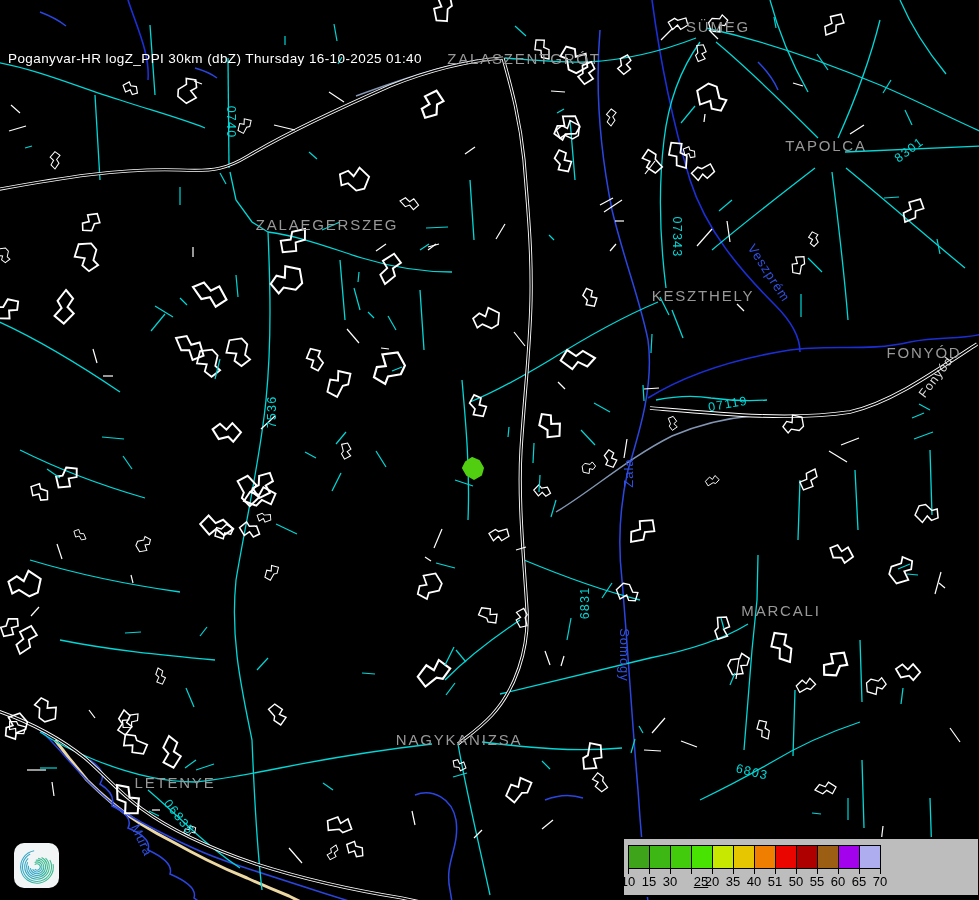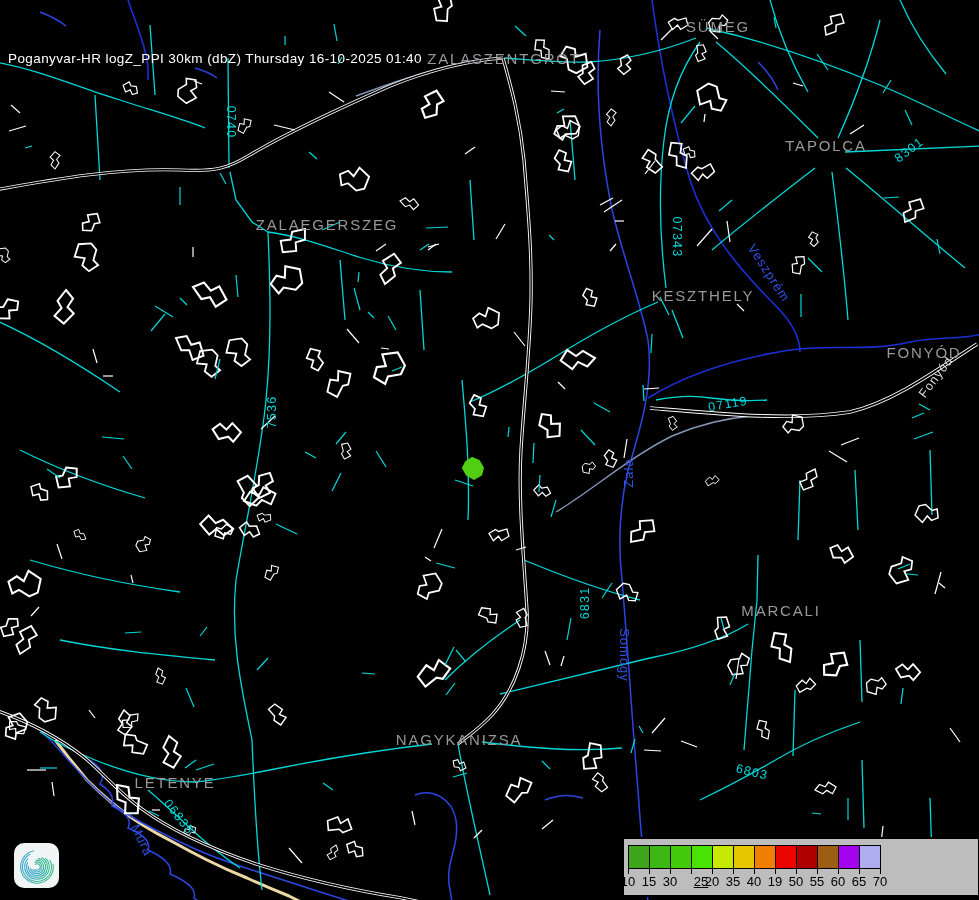--- a/index.html
+++ b/index.html
@@ -365,21 +365,21 @@
         <line x1="473" y1="486" x2="455" y2="480" stroke="#00D8D8" stroke-width="1.2"></line>
         <line x1="933" y1="432" x2="914" y2="439" stroke="#00D8D8" stroke-width="1.2"></line>
         <line x1="305" y1="452" x2="316" y2="458" stroke="#00D8D8" stroke-width="1.2"></line>
         <line x1="602" y1="598" x2="612" y2="583" stroke="#00D8D8" stroke-width="1.2"></line>
       </g>
 
     <polygon points="466,462 472,458 479,461 483,468 481,475 474,479 467,475 463,468" fill="#52CE10" stroke="#52CE10" stroke-width="2" stroke-linejoin="round"></polygon>
   </svg>
 
   <div id="labels">
-      <div class="map-label city" style="left: 504px; top: 58px; transform: translate(-50%, -50%) rotate(0deg); text-align: right;">ZALASZENTGRÓT</div>
+      <div class="map-label city" style="left: 524px; top: 58px; transform: translate(-50%, -50%) rotate(0deg); text-align: right;">ZALASZENTGRÓT</div>
       <div class="map-label city" style="left: 718px; top: 26px; transform: translate(-50%, -50%) rotate(0deg);">SÜMEG</div>
       <div class="map-label city" style="left: 826px; top: 145px; transform: translate(-50%, -50%) rotate(0deg);">TAPOLCA</div>
       <div class="map-label city" style="left: 327px; top: 224px; transform: translate(-50%, -50%) rotate(0deg);">ZALAEGERSZEG</div>
       <div class="map-label city" style="left: 703px; top: 295px; transform: translate(-50%, -50%) rotate(0deg);">KESZTHELY</div>
       <div class="map-label city" style="left: 924px; top: 352px; transform: translate(-50%, -50%) rotate(0deg);">FONYÓD</div>
       <div class="map-label city" style="left: 781px; top: 610px; transform: translate(-50%, -50%) rotate(0deg);">MARCALI</div>
       <div class="map-label city" style="left: 459px; top: 739px; transform: translate(-50%, -50%) rotate(0deg);">NAGYKANIZSA</div>
       <div class="map-label city" style="left: 175px; top: 782px; transform: translate(-50%, -50%) rotate(0deg);">LETENYE</div>
       <div class="map-label road" style="left: 231px; top: 122px; transform: translate(-50%, -50%) rotate(90deg);">0740</div>
       <div class="map-label road" style="left: 272px; top: 412px; transform: translate(-50%, -50%) rotate(-90deg);">7536</div>
@@ -420,21 +420,21 @@
         <div class="tl" style="left: 46px;">30</div>
         <div class="tick" style="left: 67px;"></div>
         <div class="tl" style="left: 77px; text-decoration: underline;">25</div>
         <div class="tick" style="left: 88px;"></div>
         <div class="tl" style="left: 88px;">20</div>
         <div class="tick" style="left: 109px;"></div>
         <div class="tl" style="left: 109px;">35</div>
         <div class="tick" style="left: 130px;"></div>
         <div class="tl" style="left: 130px;">40</div>
         <div class="tick" style="left: 151px;"></div>
-        <div class="tl" style="left: 151px;">19</div>
+        <div class="tl" style="left: 151px;">51</div>
         <div class="tick" style="left: 172px;"></div>
         <div class="tl" style="left: 172px;">50</div>
         <div class="tick" style="left: 193px;"></div>
         <div class="tl" style="left: 193px;">55</div>
         <div class="tick" style="left: 214px;"></div>
         <div class="tl" style="left: 214px;">60</div>
         <div class="tick" style="left: 235px;"></div>
         <div class="tl" style="left: 235px;">65</div>
         <div class="tick" style="left: 256px;"></div>
         <div class="tl" style="left: 256px;">70</div>

